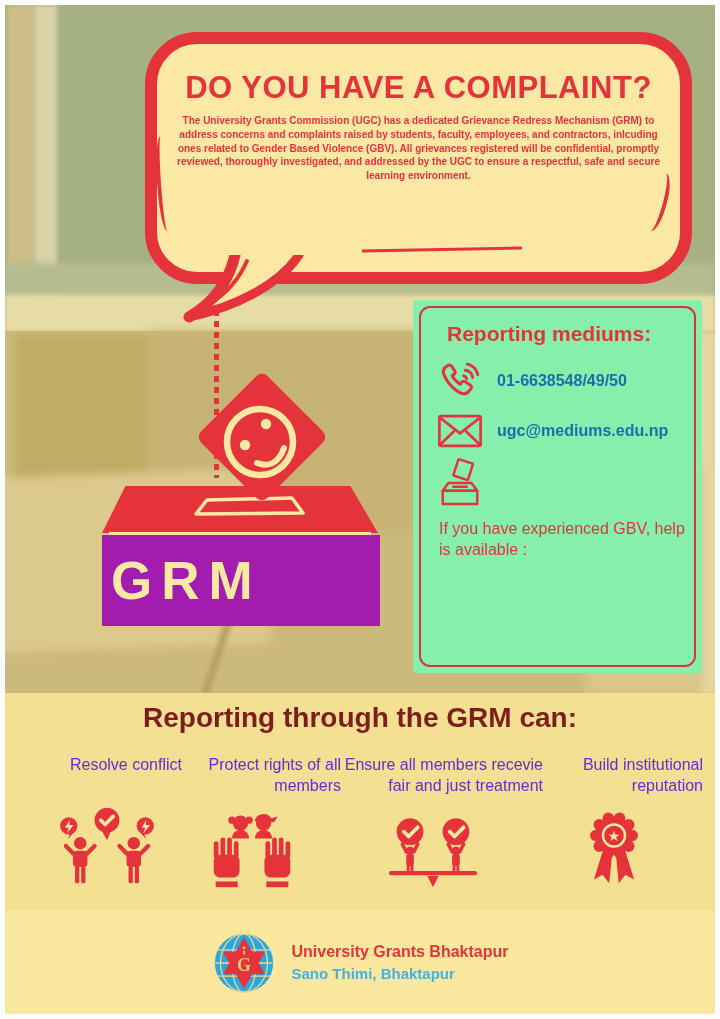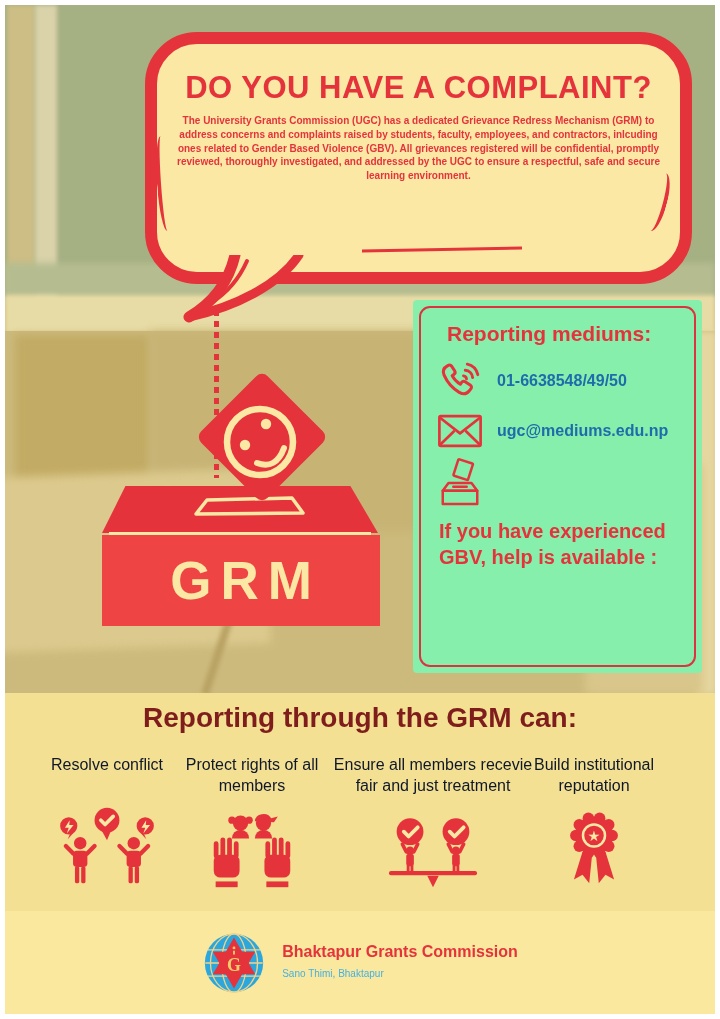--- a/index.html
+++ b/index.html
@@ -36,52 +36,52 @@
                  background:repeating-linear-gradient(to bottom,#e5333c 0 6px,transparent 6px 11px); }
 
   
   .paper { position:absolute; left:210px; top:385px; width:94px; height:94px; background:#e5333c;
            border-radius:8px; transform:rotate(45deg); z-index:3; }
   .sad-face { position:absolute; left:203px; top:385px; width:110px; height:110px; z-index:4; }
   .lid { position:absolute; left:97px; top:481px; width:276px; height:47px; background:#e5333c; z-index:1;
          clip-path:polygon(8.5% 0,90% 0,100% 100%,0 100%); }
   .lid-gap { position:absolute; left:104px; top:527px; width:262px; height:3px; background:#fbe8a5; z-index:1; }
   .slot { position:absolute; left:185px; top:487px; width:120px; height:28px; z-index:2; }
-  .box-face { position:absolute; left:97px; top:530px; width:278px; height:91px; background:#ef4444; z-index:1;
-              display:flex; align-items:center; justify-content:center; }
+  .box-face { position:absolute; left:97px; top:530px; width:278px; height:91px; background:#a21caf; z-index:1;
+              display:flex; align-items:center; justify-content:flex-start; }
   .box-face span { font-size:53px; font-weight:bold; color:#fbe8a5; letter-spacing:9px; padding-left:9px; }
 
   
   .mediums { position:absolute; left:408px; top:295px; width:289px; height:373px; z-index:3;
              background:#86efac; border-radius:4px; padding:20px 16px 0 24px; }
   .mediums::before { content:""; position:absolute; inset:6px; border:2px solid #dd3340; border-radius:11px; pointer-events:none; }
   .mediums h2 { font-size:21px; font-weight:bold; color:#e5333c; margin:2px 0 12px 10px; }
   .med-row { display:flex; align-items:center; gap:14px; margin-bottom:8px; }
   .med-row .med-text { font-size:16px; font-weight:bold; color:#1e6cab; width:172px; line-height:1.32; }
   .med-icon { flex:0 0 46px; }
-  .gbv-note { margin:10px 0 0 2px; font-size:20px; font-weight:bold; color:#e5333c; line-height:1.32; width:250px; }
+  .gbv-note { margin:10px 0 0 2px; font-size:16px; font-weight:normal; color:#e5333c; line-height:1.32; width:250px; }
   .helpline { margin:13px 0 0 2px; font-size:15px; font-weight:bold; color:#1e6cab; line-height:1.38; width:248px; }
 
   
   .benefits { position:absolute; left:0; top:688px; width:710px; height:218px; z-index:2; }
   .benefits h2 { margin-top:9px; text-align:center; font-size:28px; font-weight:bold; color:#7f1d1d; }
   .benefit { position:absolute; top:62px; text-align:center; }
-  .benefit .blabel { font-size:16px; color:#0f172a; line-height:1.3; min-height:44px; }
+  .benefit .blabel { font-size:16px; color:#6d28d9; line-height:1.3; min-height:44px;text-align:right; }
   .benefit svg { margin-top:4px; }
   .b1 { left:27px;  width:150px; }
   .b2 { left:158px; width:178px; }
   .b3 { left:318px; width:220px; }
-  .b4 { left:500px; width:178px; }
+  .b4 { left:520px; width:178px; }
 
   
   .footer { position:absolute; left:0; top:906px; width:710px; height:103px; z-index:2;
             display:flex; align-items:center; justify-content:center; gap:16px; }
   .footer-text { line-height:22px; }
   .footer-org  { font-size:16px; color:#e5333c; font-weight:bold; }
-  .footer-addr, .footer-site { font-size:10px; color:#45b1e2; font-weight:normal; }
+  .footer-addr, .footer-site { font-size:15px; color:#45b1e2; font-weight:bold; }
 
   .ico-stroke { stroke:#e5333c; fill:none; stroke-linecap:round; stroke-linejoin:round; }
 </style>
 </head>
 <body>
 
 <div class="poster">
 
   <div class="bg-board"></div>
   <div class="stripe-a"></div>
@@ -277,18 +277,18 @@
         <ellipse cx="34" cy="34" rx="25" ry="31"></ellipse>
         <path d="M6 20 H62 M3.5 34 H64.5 M6 48 H62"></path>
       </g>
       <polygon points="34,7 56.5,46 11.5,46" fill="#e5333c"></polygon>
       <polygon points="34,61 11.5,22 56.5,22" fill="#e5333c"></polygon>
       <circle cx="34" cy="18" r="1.5" fill="#f2cd6a"></circle>
       <path d="M34 21 v4" stroke="#f2cd6a" stroke-width="2"></path>
       <text x="34" y="43" font-size="19" font-weight="bold" fill="#f2cd6a" text-anchor="middle" font-family="Liberation Serif, serif">G</text>
     </svg>
     <div class="footer-text">
-      <p class="footer-org">Bhaktapur Grants Commission</p>
+      <p class="footer-org">University Grants Bhaktapur</p>
       <p class="footer-addr">Sano Thimi, Bhaktapur</p>
     </div>
   </footer>
 
 </div>
 
 </body></html>

